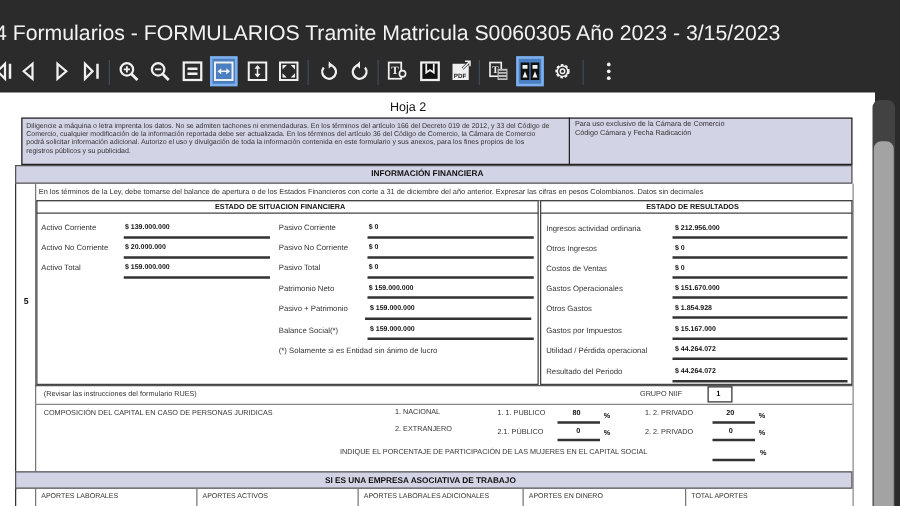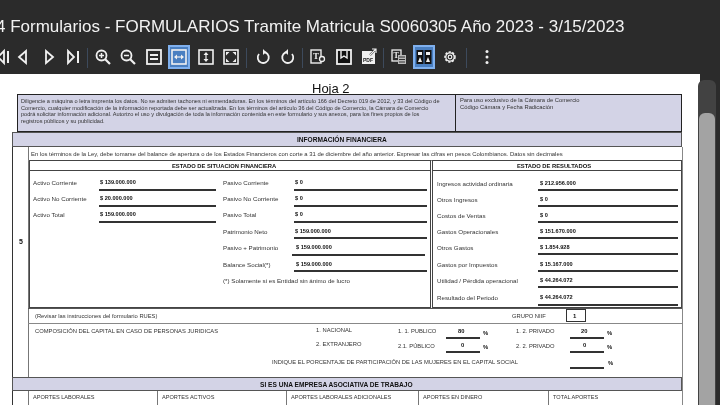--- a/index.html
+++ b/index.html
@@ -9,21 +9,21 @@
   .toolbar { position: absolute; left: 0; top: 40px; width: 720px; height: 34px; background: #2b2b2b; }
   .tb { position: absolute; top: 5px; height: 24px; width: 22px; display: flex; align-items: center; justify-content: center; color: #f0f0f0; }
   .tb svg { display: block; }
   .tb.active { background: #4a7fc1; border: 2px solid #7fb0ee; }
   .tsep { position: absolute; top: 8px; width: 1px; height: 20px; background: #3d4a5c; }
   .viewport { position: absolute; left: 0; top: 74px; width: 700px; height: 331px; background: #ffffff; overflow: hidden; }
   .scrollbar { position: absolute; left: 700px; top: 74px; width: 20px; height: 331px; background: #2b2b2b; }
   .scroll-track { position: absolute; left: 698px; top: 80px; width: 18px; height: 325px; background: #424242; border-radius: 6px 6px 0 0; }
   .scroll-thumb { position: absolute; left: 699px; top: 113px; width: 16px; height: 292px; background: #a3a3a3; border-radius: 6px 6px 0 0; }
   .page { position: absolute; left: 0; top: 0; width: 700px; height: 331px; }
-  .hoja { position: absolute; left: 312px; top: 7px; font-size: 13px; color: #111; }
+  .hoja { position: absolute; left: 312px; top: 7px; font-size: 10px; color: #111; }
   .t { position: absolute; font-size: 6.2px; color: #333; white-space: nowrap; }
   .tb6 { font-weight: bold; color: #111; }
   .box { position: absolute; border: 1px solid #222; }
   .lav { background: #d3d3e6; }
   .line { position: absolute; height: 2px; background: #333; }
   .hline { position: absolute; height: 1px; background: #666; }
   .vline { position: absolute; width: 1px; background: #555; }
   .disc { position: absolute; left: 19px; top: 22px; width: 425px; height: 36px; font-size: 5.6px; color: #333; line-height: 6.6px; padding: 2px 2px; white-space: normal; }
 </style>
 </head>

